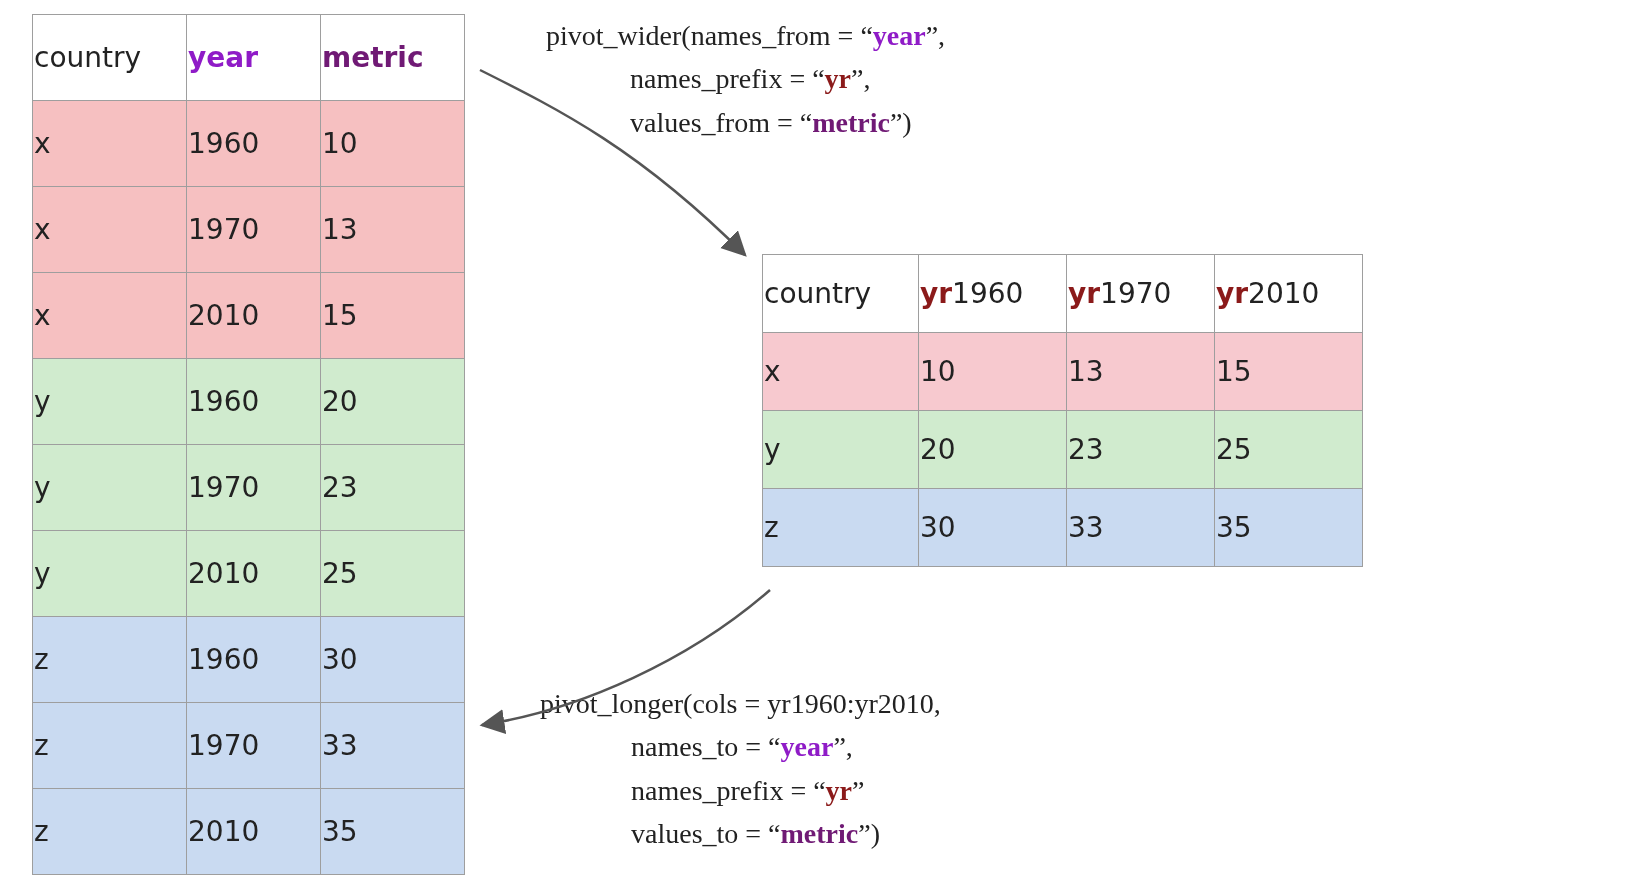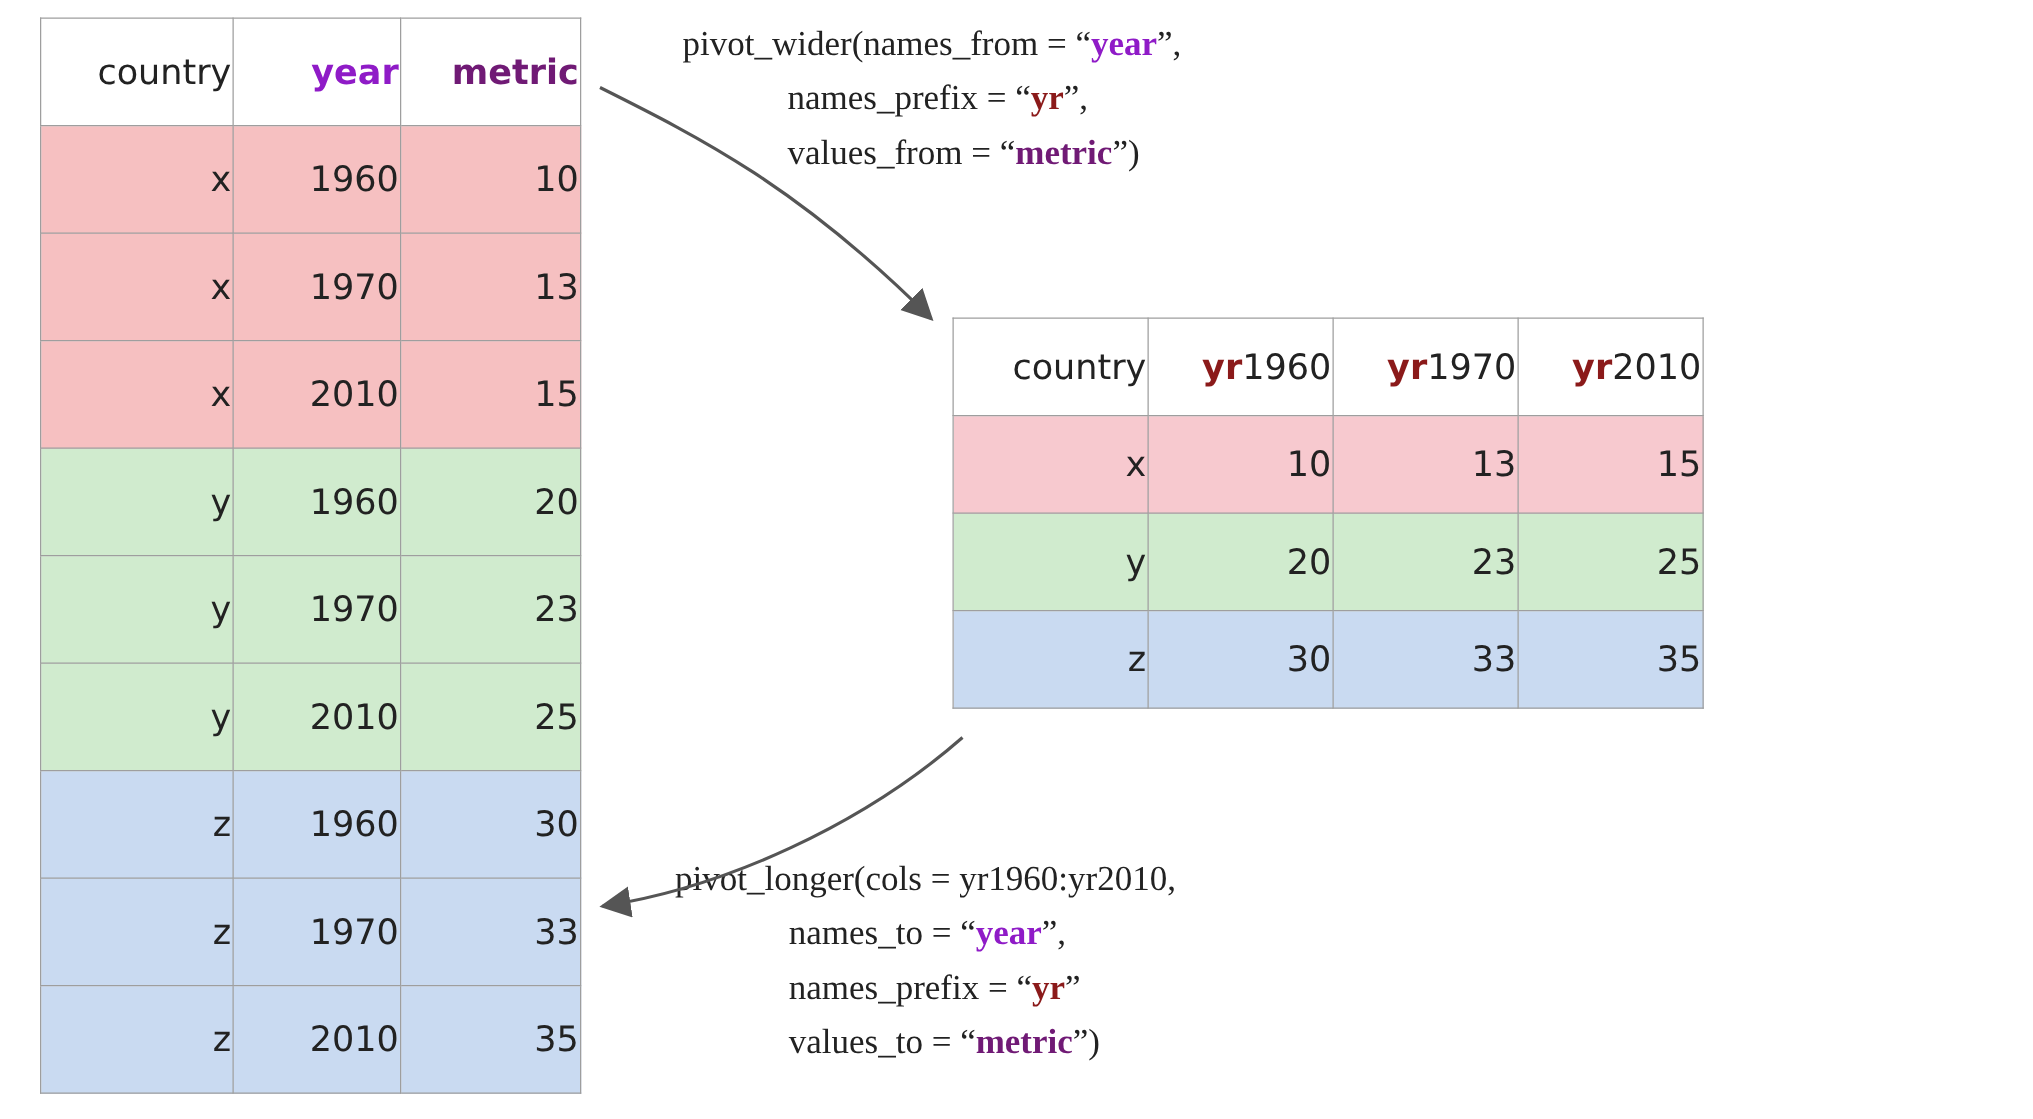--- a/index.html
+++ b/index.html
@@ -17,21 +17,21 @@
   .mono {
     font-family: Liberation Serif, serif;
     font-size: 28px;
   }
   table {
     border-collapse: collapse;
     background: #fff;
   }
   th, td {
     border: 1px solid #9e9e9e;
-    text-align: right;
+    text-align: left;
     font-weight: normal;
   }
   
   #long-table {
     position: absolute;
     left: 32px;
     top: 14px;
   }
   #long-table th, #long-table td {
     height: 86px;

